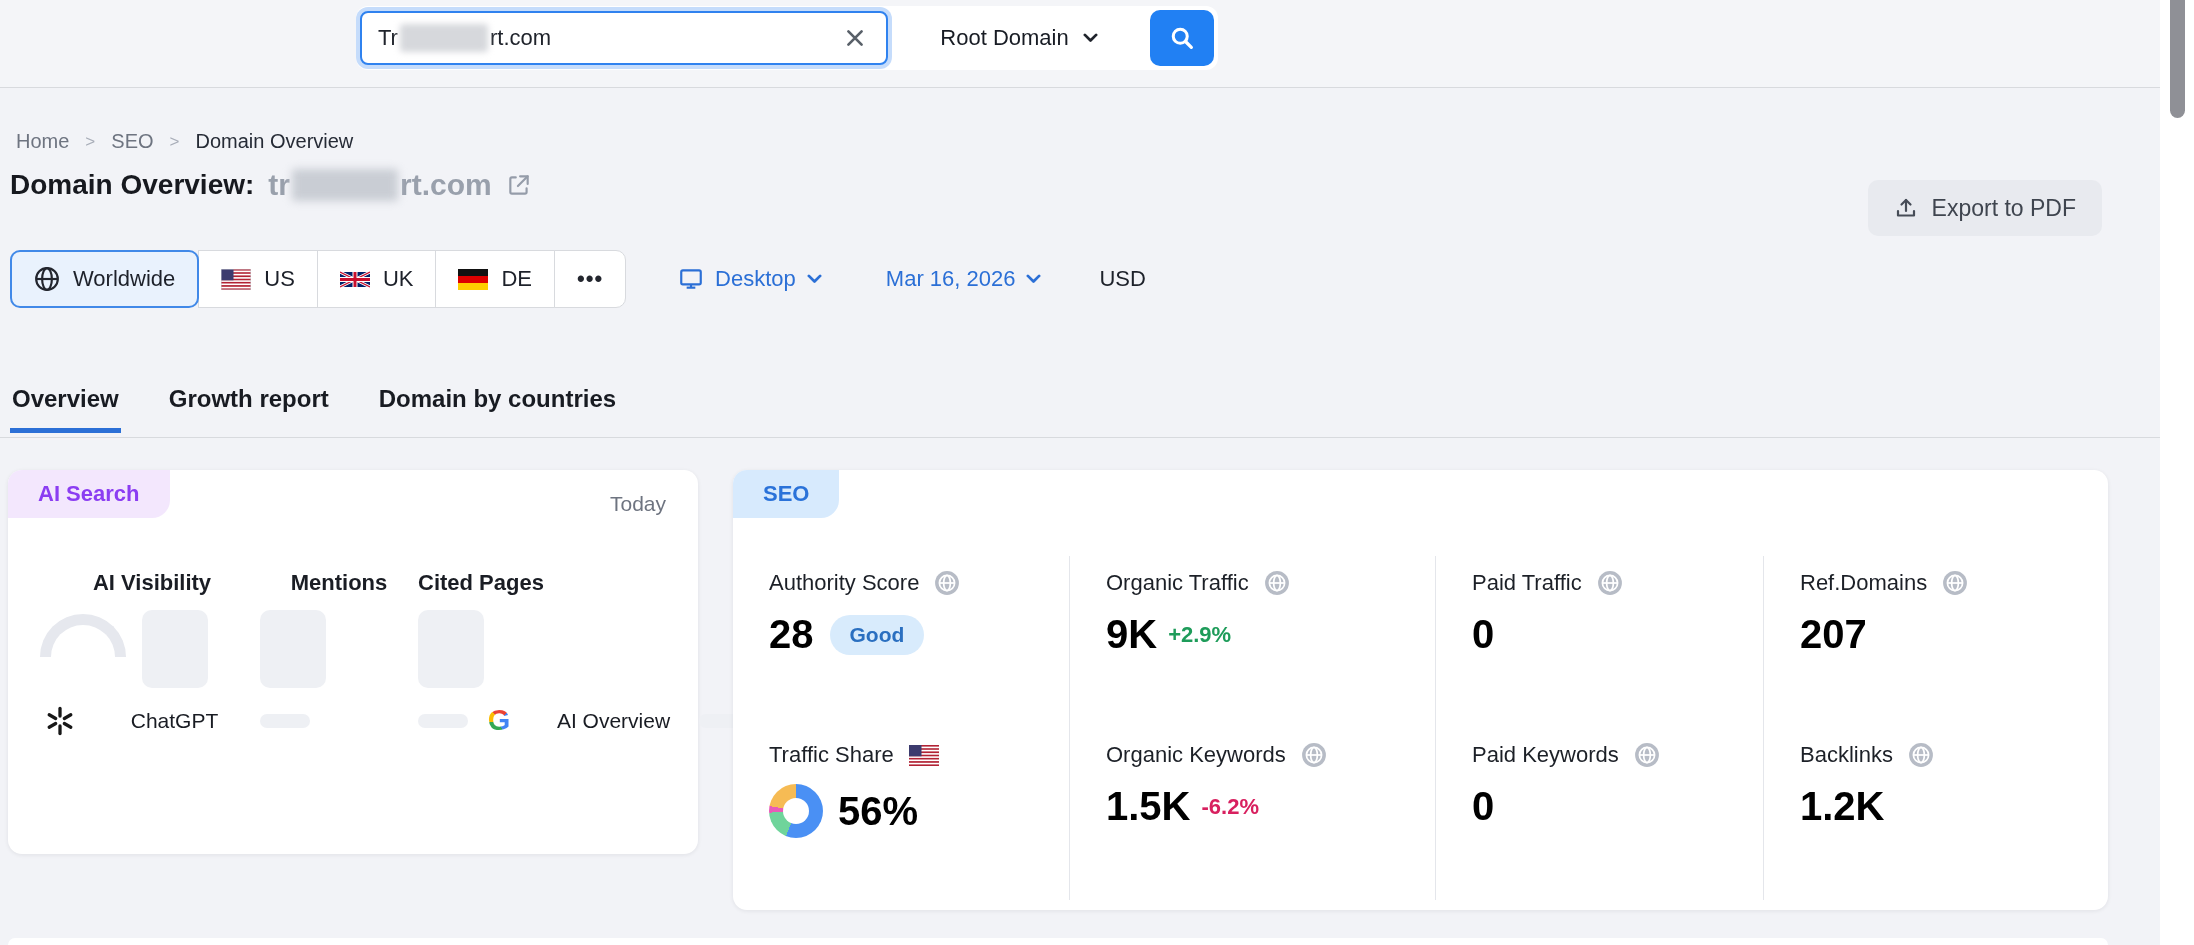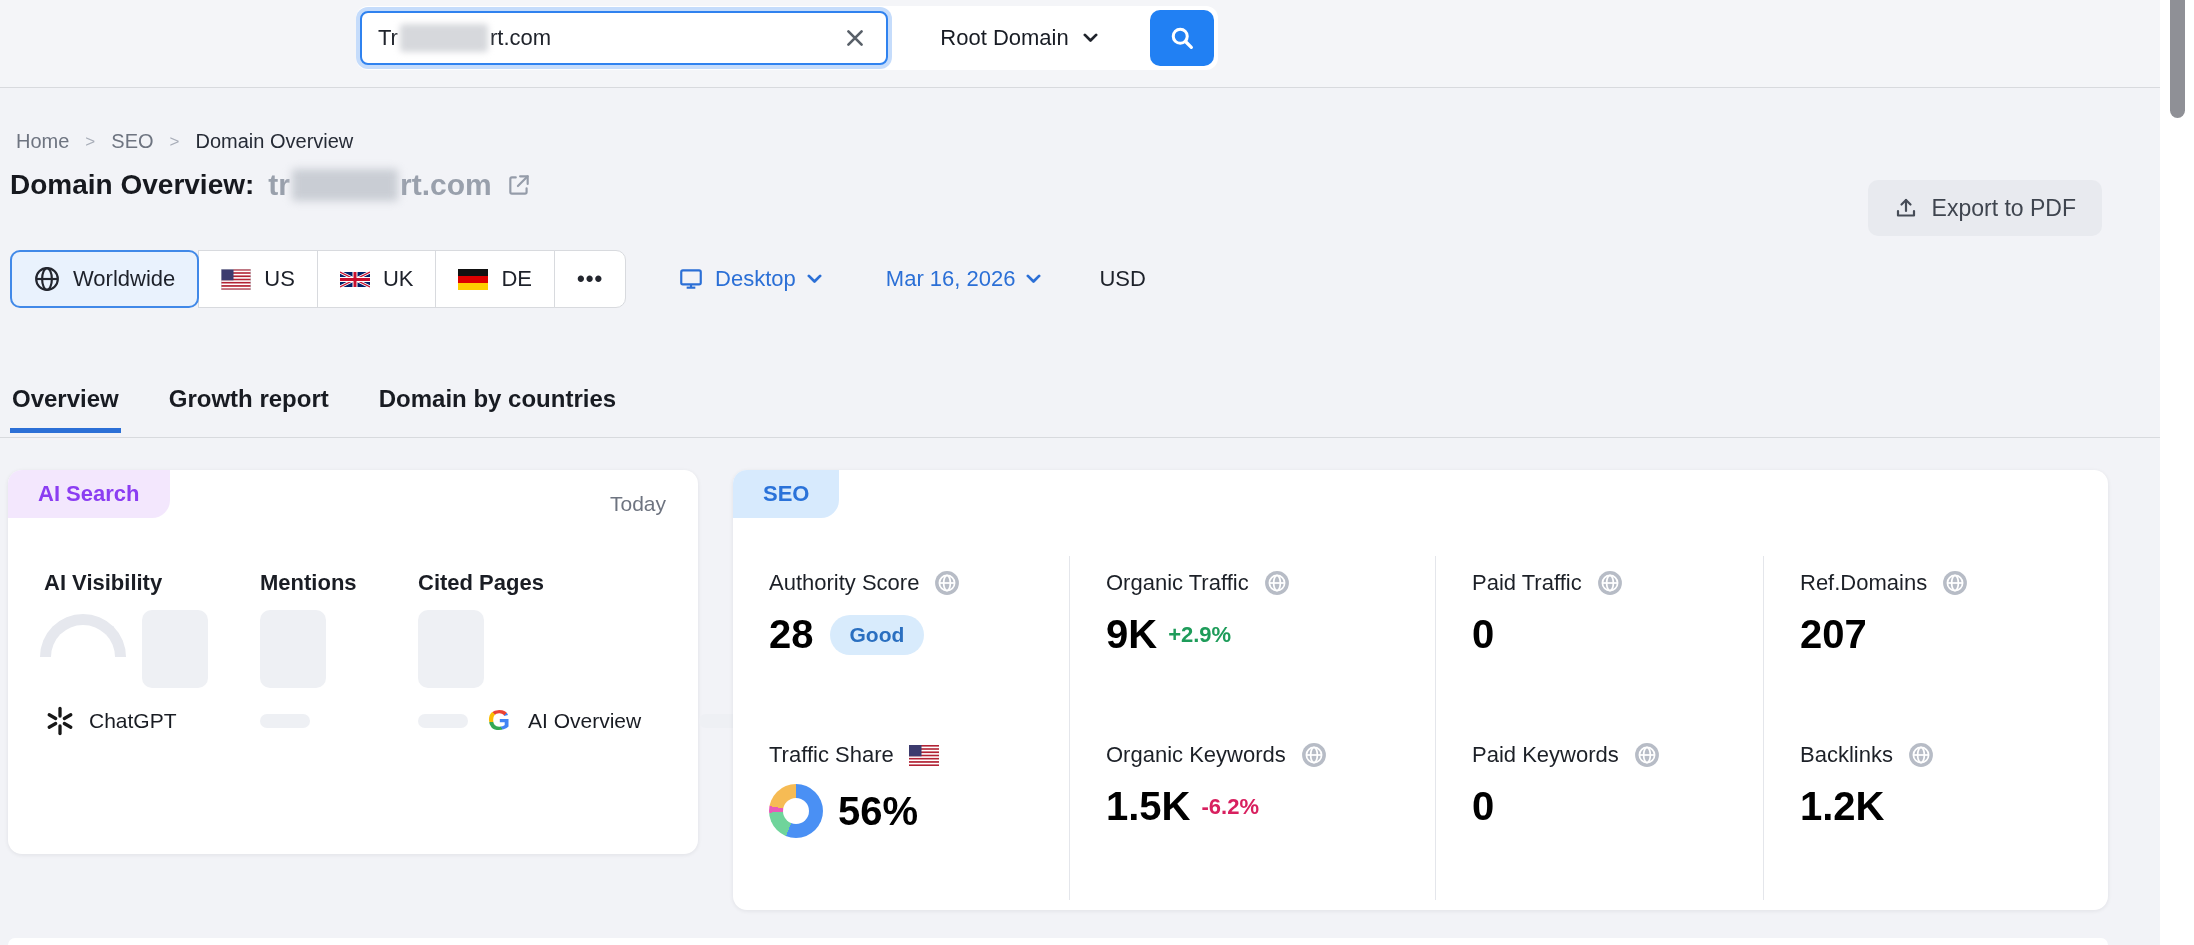--- a/index.html
+++ b/index.html
@@ -58,21 +58,21 @@
   .tabs { position:absolute; left:10px; top:385px; display:flex; gap:46px; }
   .tab { font-size:24px; font-weight:700; color:#181b22; padding:0 2px 20px 2px;
     position:relative; cursor:pointer; }
   .tab.active::after { content:""; position:absolute; left:0; right:0; bottom:0;
     height:5px; background:#2b6fd6; }
   .tabs-divider { position:absolute; left:0; top:437px; width:2160px; height:1px; background:#d8dade; }
 
   
   .card { position:absolute; top:470px; background:#fff; border-radius:14px;
     box-shadow:0 1px 4px rgba(24,29,42,.08); }
-  .ai-card { left:8px; width:690px; height:384px; }
+  .ai-card { left:8px; width:690px; height:384px;text-align:center; }
   .seo-card { left:733px; width:1375px; height:440px; }
   .card-badge { position:absolute; left:0; top:0; height:48px; display:flex; align-items:center;
     padding:0 30px; font-size:22px; font-weight:700; border-radius:14px 0 18px 0; }
   .ai-badge { background:#f3e7fd; color:#8b3df2; }
   .seo-badge { background:#d7eafd; color:#2a72d9; }
   .card-period { position:absolute; right:32px; top:22px; font-size:21px; color:#6e7480; }
 
   
   .ai-cols { position:absolute; left:36px; top:100px; display:flex;
     font-size:22px; font-weight:600; color:#1a1d24; }

